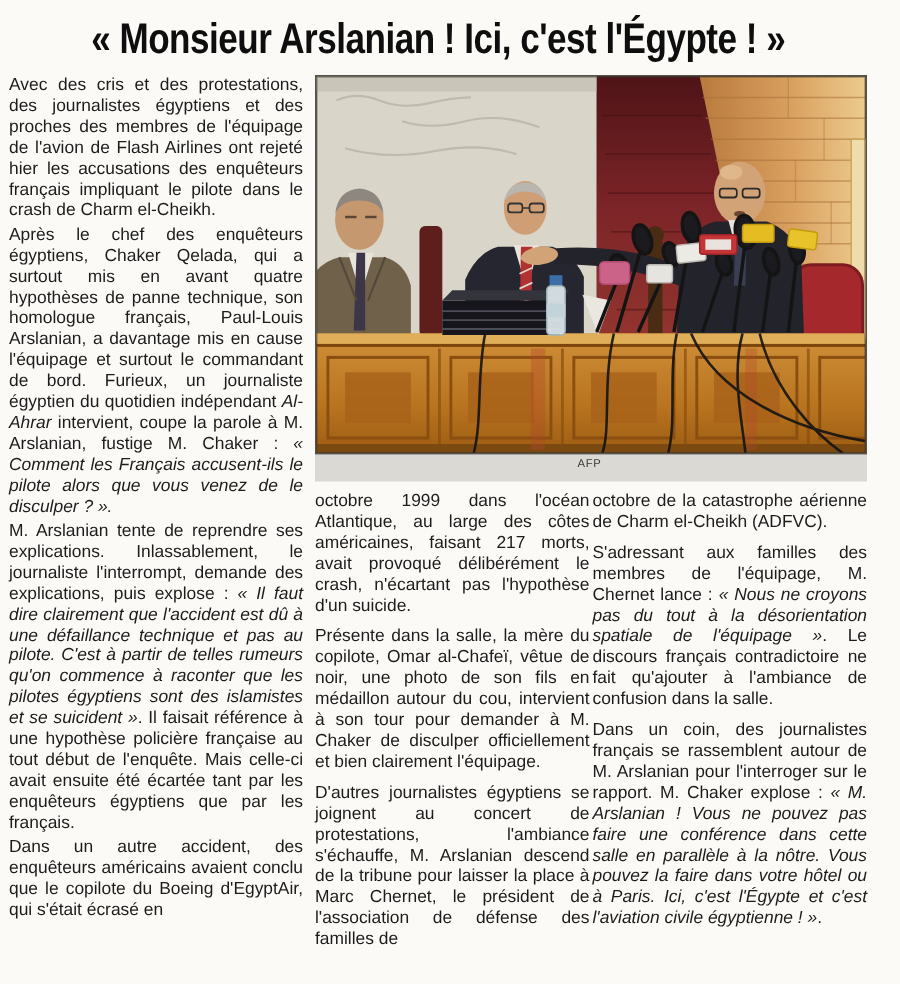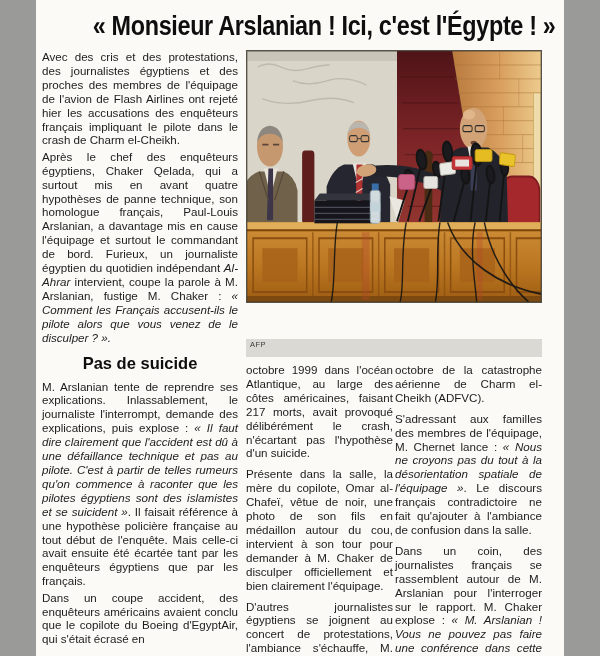--- a/index.html
+++ b/index.html
@@ -1,55 +1,54 @@
 <!DOCTYPE html>
 <html lang="fr" style="--c-page-bg: #fbfaf6; --c-ink: #1c1c1c; --c-caption-bg: #dbd9d3; --c-wall-maroon: #7c2427; --c-wall-brick: #d9a05f; --c-screen-gray: #d9d5c9; --c-desk-wood: #c07a22; --c-chair-red: #a5282c;"><head>
 <meta charset="utf-8">
 <style>
   html,body{margin:0;padding:0;background:#9a9a98;}
   .page{
-    width:528px;height:656px;box-sizing:border-box;
+    width:600px;height:656px;box-sizing:border-box;
     margin:0 auto;overflow:hidden;position:relative;
     background:var(--c-page-bg,#fbfaf6);
     color:var(--c-ink,#1c1c1c);
     font-family:"Liberation Sans","DejaVu Sans",sans-serif;
     padding:4px 22px 0 6px;
   }
   .headline{margin:2px 0 7px;text-align:center;white-space:nowrap;overflow:visible;}
   .headline > span{
     display:inline-block;white-space:nowrap;
     font-size:28.5px;font-weight:bold;color:#0e0e0e;
     letter-spacing:-0.4px;transform:scaleX(0.82);transform-origin:center;
   }
   .body-grid{display:grid;grid-template-columns:196px 1fr;column-gap:8px;}
   .para{margin:0 0 2.5px;text-align:justify;font-size:11.6px;line-height:13.9px;}
   .cols2 .para{margin:0 0 7px;}
   .it{font-style:italic;}
   .subhead{font-size:16.5px;font-weight:bold;text-align:center;margin:9px 0 7px;color:#0e0e0e;}
   .photo-wrap{border:1px solid #55524a;line-height:0;background:#222;}
   .caption-box{background:var(--c-caption-bg,#dbd9d3);padding:0 5px 7px 4px;}
-  .credit{text-align:left;font-size:7.5px;color:#3a3a38;letter-spacing:.5px;padding:1px 1px 1px 0;line-height:9px;margin-top:36px;}
+  .credit{text-align:center;font-size:7.5px;color:#3a3a38;letter-spacing:.5px;padding:1px 1px 1px 0;line-height:9px;}
   .caption{font-weight:bold;font-size:11.8px;line-height:14.4px;letter-spacing:-0.15px;margin:0;color:#101010;}
   .cols2{display:grid;grid-template-columns:1fr 1fr;column-gap:2px;margin-top:6px;}
 </style>
 </head>
 <body>
 
 <div class="page">
 
   <h1 class="headline"><span>« Monsieur Arslanian ! Ici, c'est l'Égypte ! »</span></h1>
 
   <div class="body-grid">
 
     <div class="col-left">
         <p class="para"><span>Avec des cris et des protestations, des journalistes égyptiens et des proches des membres de l'équipage de l'avion de Flash Airlines ont rejeté hier les accusations des enquêteurs français impliquant le pilote dans le crash de Charm el-Cheikh.</span></p>
         <p class="para"><span>Après le chef des enquêteurs égyptiens, Chaker Qelada, qui a surtout mis en avant quatre hypothèses de panne technique, son homologue français, Paul-Louis Arslanian, a davantage mis en cause l'équipage et surtout le commandant de bord. Furieux, un journaliste égyptien du quotidien indépendant </span><span class="it">Al-Ahrar</span><span> intervient, coupe la parole à M. Arslanian, fustige M. Chaker : </span><span class="it">« Comment les Français accusent-ils le pilote alors que vous venez de le disculper ? ».</span></p>
-        <div class="subhead">Pas de suicide</div>
         <p class="para"><span>M. Arslanian tente de reprendre ses explications. Inlassablement, le journaliste l'interrompt, demande des explications, puis explose : </span><span class="it">« Il faut dire clairement que l'accident est dû à une défaillance technique et pas au pilote. C'est à partir de telles rumeurs qu'on commence à raconter que les pilotes égyptiens sont des islamistes et se suicident »</span><span>. Il faisait référence à une hypothèse policière française au tout début de l'enquête. Mais celle-ci avait ensuite été écartée tant par les enquêteurs égyptiens que par les français.</span></p>
-        <p class="para"><span>Dans un coupe accident, des enquêteurs américains avaient conclu que le copilote du Boeing d'EgyptAir, qui s'était écrasé en</span></p>
+        <p class="para"><span>Dans un autre accident, des enquêteurs américains avaient conclu que le copilote du Boeing d'EgyptAir, qui s'était écrasé en</span></p>
       </div>
 
     <div class="right-region">
 
       <figure style="margin:0">
         <div class="photo-wrap">
           <svg width="100%" height="251" viewBox="0 0 384 252" preserveAspectRatio="none">
             <defs>
               <linearGradient id="maroonG" x1="0" y1="0" x2="0" y2="1">
                 <stop offset="0" stop-color="#4f1417"></stop>

